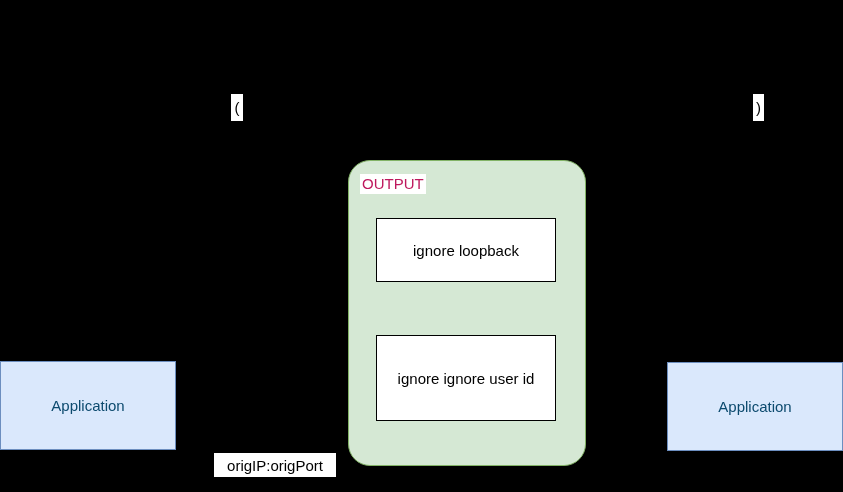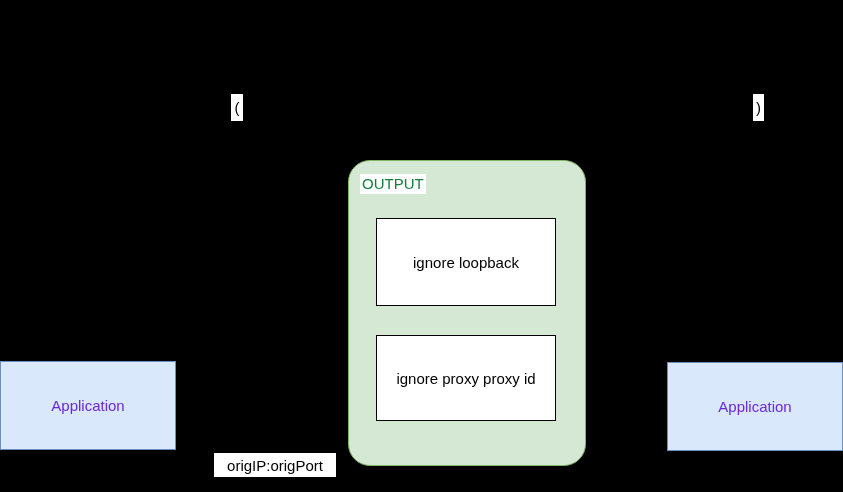--- a/index.html
+++ b/index.html
@@ -28,40 +28,40 @@
 
   
   .container-green {
     background: #d5e8d4;
     border: 1px solid #82b366;
     border-radius: 22px;
   }
   .container-label {
     position: absolute;
     background: #ffffff;
-    color: #15803d;
+    color: #be185d;
     font-size: 15px;
     line-height: 18px;
     padding: 1px 2px;
     white-space: nowrap;
   }
 
   
   .box-white {
     background: #ffffff;
     border: 1px solid #000000;
     color: #000000;
     font-size: 15px;
   }
 
   
   .box-blue {
     background: #dae8fc;
     border: 1px solid #6c8ebf;
-    color: #6d28d9;
+    color: #0c4a6e;
     font-size: 15px;
   }
 
   
   .edge-svg {
     position: absolute;
     left: 0;
     top: 0;
     width: 843px;
     height: 492px;
@@ -107,26 +107,26 @@
 
     <g>
       <line x1="556" y1="262" x2="586" y2="262" stroke="#000000" stroke-width="2"></line>
     </g>
   </svg>
 
   <div class="node container-green" style="left:348px; top:160px; width:238px; height:306px;">
     <span class="container-label" style="left:11px; top:13px;">OUTPUT</span>
   </div>
 
-  <div class="node box-white" style="left:376px; top:218px; width:180px; height:88px;align-items:center;">
+  <div class="node box-white" style="left:376px; top:218px; width:180px; height:64px;align-items:center;">
     <span>ignore loopback</span>
   </div>
 
   <div class="node box-white" style="left:376px; top:335px; width:180px; height:86px;">
-    <span>ignore proxy proxy id</span>
+    <span>ignore ignore user id</span>
   </div>
 
   <div class="node box-blue" style="left:0px; top:361px; width:176px; height:89px;">
     <span>Application</span>
   </div>
 
   <div class="node box-blue" style="left:667px; top:362px; width:176px; height:89px;">
     <span>Application</span>
   </div>
 

